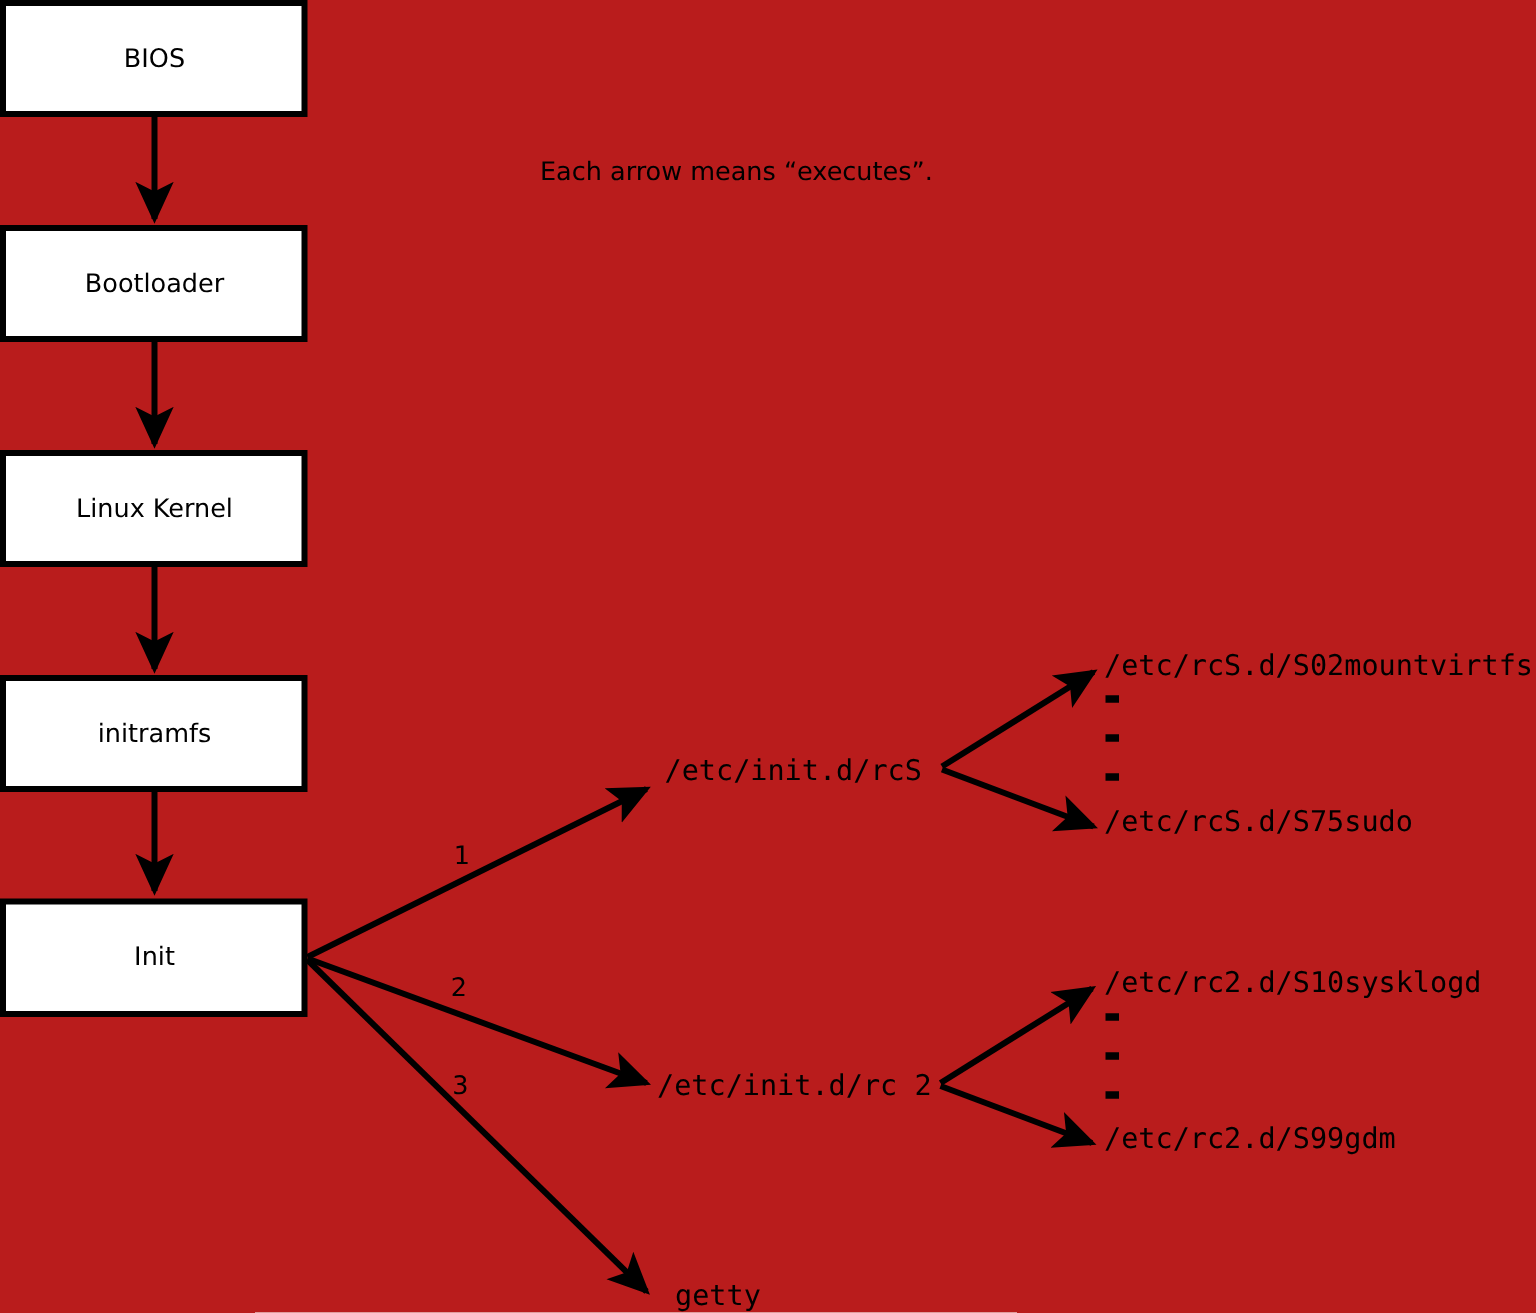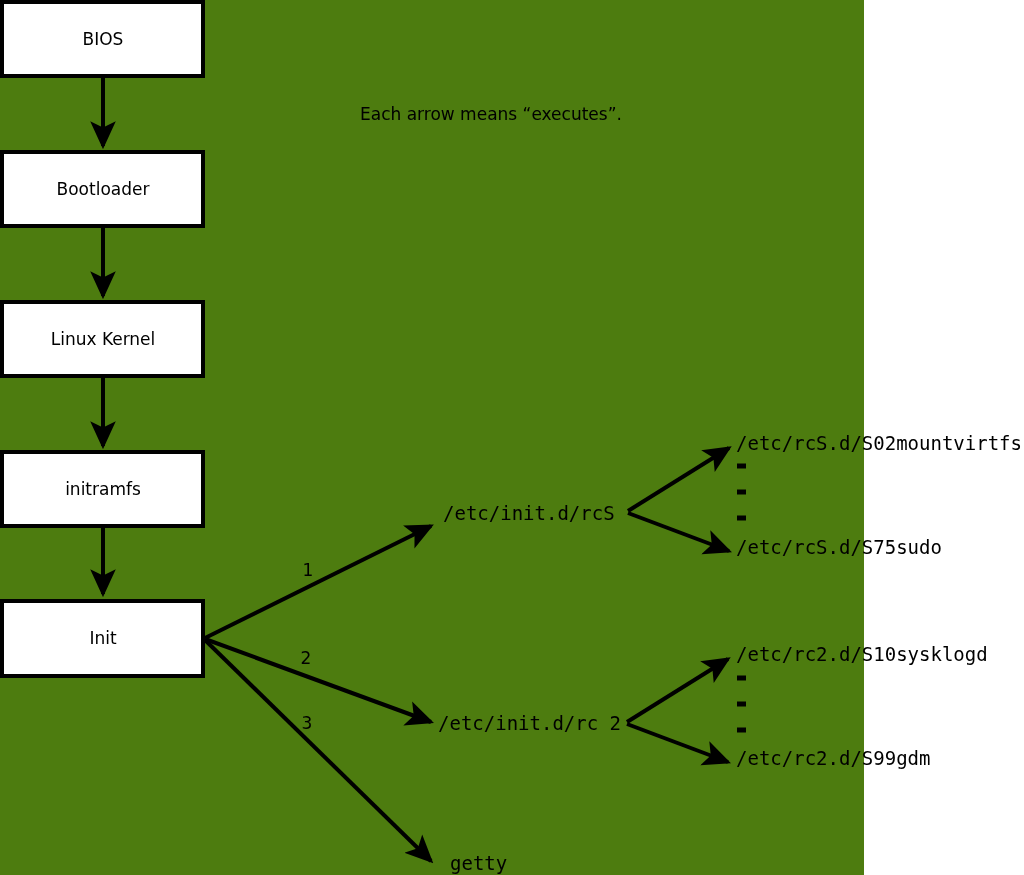--- a/index.html
+++ b/index.html
@@ -9,23 +9,23 @@
     background: #ffffff;
   }
   body {
     width: 1024px;
     height: 875px;
     overflow: hidden;
     font-family: "Liberation Sans", sans-serif;
   }
   #diagram-root {
     position: relative;
-    width: 864px;
+    width: 1024px;
     height: 875px;
-    background: #4d7c0f;
+    background: #b91c1c;
   }
   svg#boot-diagram {
     display: block;
     width: 1024px;
     height: 875px;
   }
   .box-rect {
     fill: #ffffff;
     stroke: #000000;
     stroke-width: 4;

